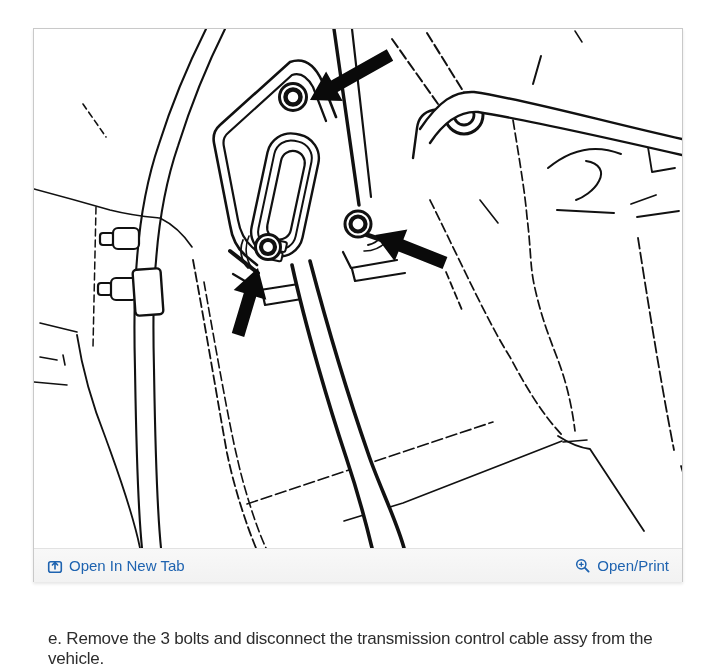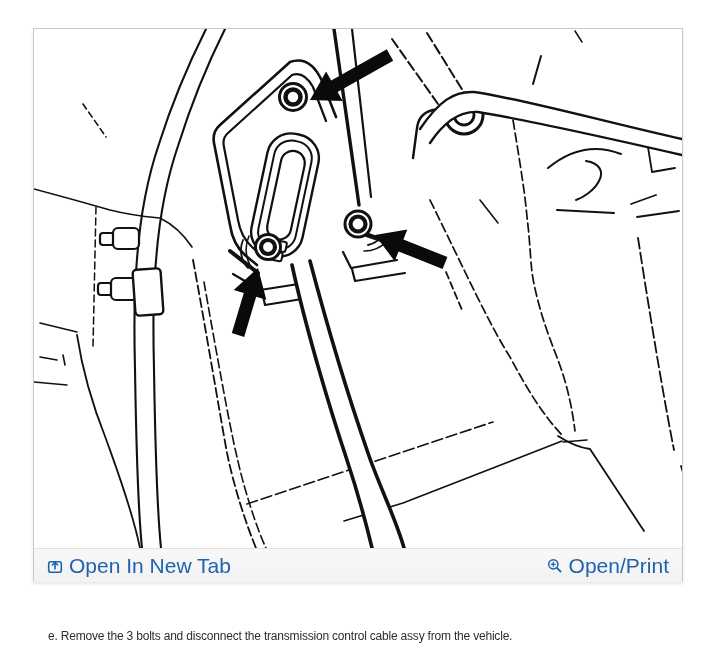--- a/index.html
+++ b/index.html
@@ -31,31 +31,31 @@
     border-top:1px solid #e2e2e2;
     background:linear-gradient(#f8f8f8,#f2f2f2);
     display:flex;
     justify-content:space-between;
     align-items:center;
     padding:0 13px;
   }
   .tb-link{
     display:flex; align-items:center; gap:6px;
     color:#1e63b0;
-    font-size:21px;
+    font-size:15px;
     text-decoration:none;
     cursor:pointer;
     line-height:1;
   }
   .tb-icon{ display:block; }
   .caption{
     position:absolute;
     left:48px; top:629px;
     width:650px;
-    font-size:12px;
+    font-size:17px;
     letter-spacing:-0.2px;
     color:#2d2d2d;
   }
   svg .ink{ stroke:#111; fill:none; stroke-linecap:round; stroke-linejoin:round; }
   svg .wfill{ fill:#ffffff; }
 </style>
 </head>
 <body>
 
 <div class="figure-box">

